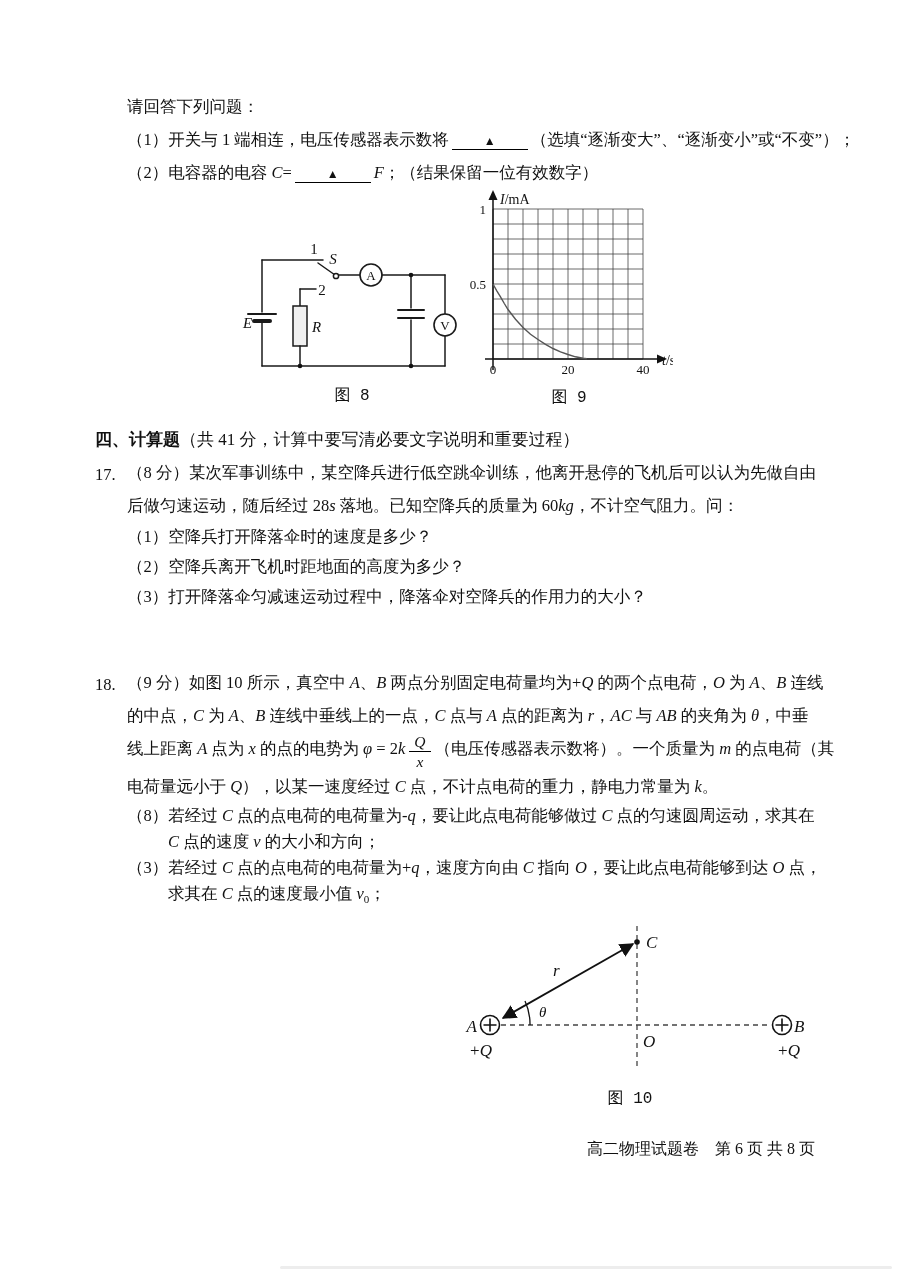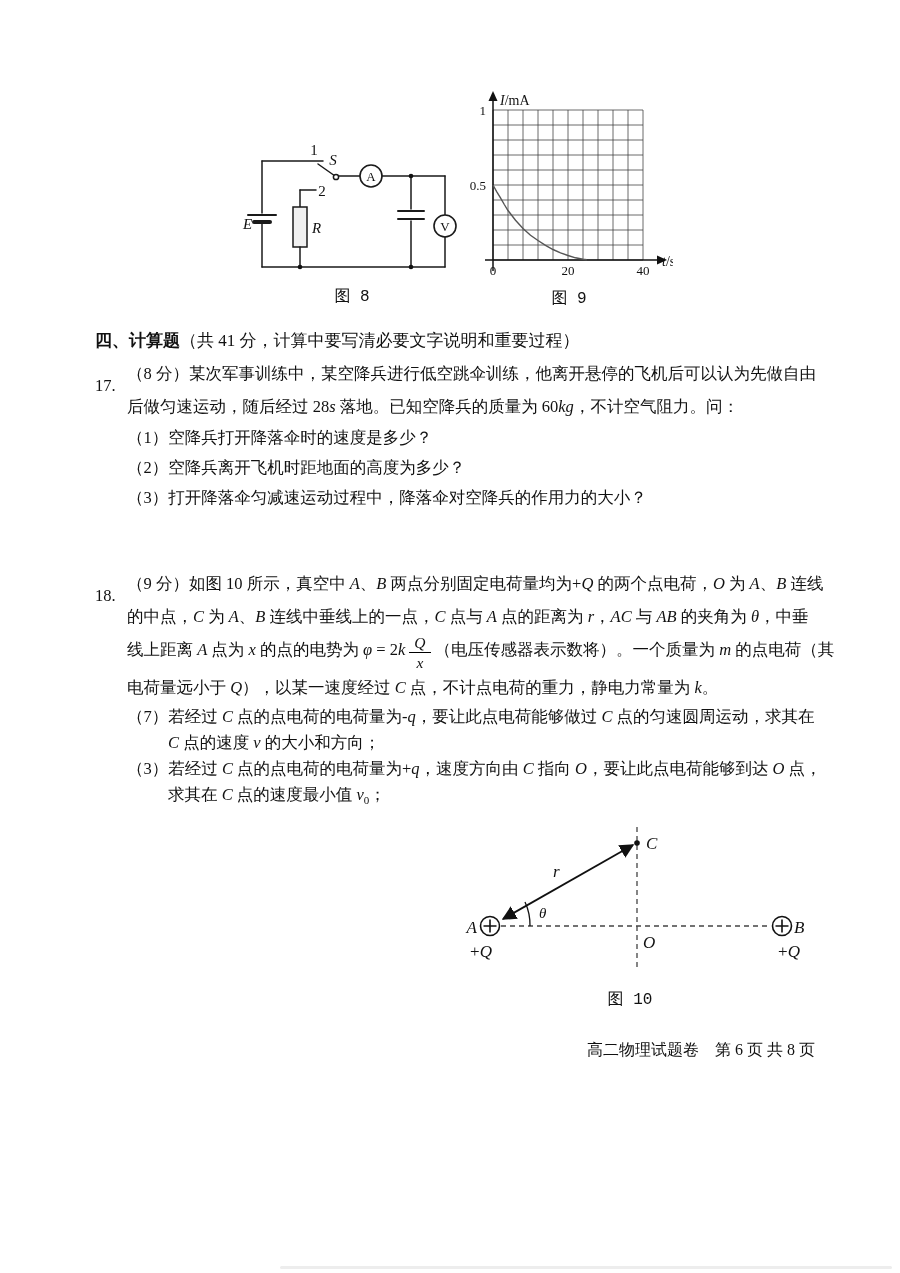--- a/index.html
+++ b/index.html
@@ -20,34 +20,39 @@
   .frac .den{display:block;font-style:italic;padding-top:2px;font-size:15.5px;}
   .figures-row{display:flex;align-items:flex-start;margin-left:145px;}
   .figblock{text-align:center;}
   .fig8block{margin-top:38px;width:224px;}
   .fig9block{width:210px;}
   .figcap{font-size:16px;line-height:22px;margin-top:2px;font-family:Liberation Mono, monospace;}
   .section-head{margin-top:14px;font-size:17px;line-height:33px;white-space:nowrap;}
   .section-title{font-weight:bold;margin-top:20px;}
   .question{position:relative;padding-left:32px;}
   .q18{margin-top:54px;}
-  .qnum{position:absolute;left:0;top:12px;font-size:16.5px;line-height:33px;}
+  .qnum{position:absolute;left:0;top:2px;font-size:16.5px;line-height:33px;}
   .qpart{font-size:16.5px;line-height:30px;white-space:nowrap;}
   .qpart18{font-size:16.5px;line-height:26px;white-space:nowrap;}
   .cont{margin-left:41px;}
   .fig10block{margin-left:320px;margin-top:2px;width:430px;text-align:center;}
   .footer{margin-top:28px;text-align:right;font-size:16px;line-height:22px;}
   .page-edge{position:absolute;left:280px;top:1266px;width:612px;height:3px;background:#ededed;border-radius:2px;}
   svg text{font-family:"Liberation Serif","DejaVu Serif",serif;fill:#111;}
 </style>
 </head>
 <body>
 
 <div class="page">
 
+  <div class="indent">
+    <div class="line">请回答下列问题：</div>
+    <div class="line"><span>（1）开关与 1 端相连，电压传感器表示数将</span><span class="blank">▲</span><span>（选填“逐渐变大”、“逐渐变小”或“不变”）；</span></div>
+    <div class="line"><span>（2）电容器的电容 </span><span class="i">C</span><span>=</span><span class="blank">▲</span><span class="i">F</span><span>；（结果保留一位有效数字）</span></div>
+  </div>
 
   <div class="figures-row">
 
     <div class="figblock fig8block">
       <svg width="224" height="152" viewBox="0 0 224 152">
         <g stroke="#1a1a1a" stroke-width="1.5" fill="none" stroke-linecap="round">
           <path d="M22,33 V85"></path>
           <path d="M8,87 H36" stroke-width="2"></path>
           <path d="M14,94 H30" stroke-width="4"></path>
           <path d="M22,96 V139"></path>
@@ -149,21 +154,21 @@
     <div class="qpart"><span>（2）空降兵离开飞机时距地面的高度为多少？</span></div>
     <div class="qpart"><span>（3）打开降落伞匀减速运动过程中，降落伞对空降兵的作用力的大小？</span></div>
   </div>
 
   <div class="question q18">
     <span class="qnum">18.</span>
     <div class="line"><span>（9 分）如图 10 所示，真空中 </span><span class="i">A</span><span>、</span><span class="i">B</span><span> 两点分别固定电荷量均为+</span><span class="i">Q</span><span> 的两个点电荷，</span><span class="i">O</span><span> 为 </span><span class="i">A</span><span>、</span><span class="i">B</span><span> 连线</span></div>
     <div class="line"><span>的中点，</span><span class="i">C</span><span> 为 </span><span class="i">A</span><span>、</span><span class="i">B</span><span> 连线中垂线上的一点，</span><span class="i">C</span><span> 点与 </span><span class="i">A</span><span> 点的距离为 </span><span class="i">r</span><span>，</span><span class="i">AC</span><span> 与 </span><span class="i">AB</span><span> 的夹角为 </span><span class="i">θ</span><span>，中垂</span></div>
     <div class="line"><span>线上距离 </span><span class="i">A</span><span> 点为 </span><span class="i">x</span><span> 的点的电势为 </span><span class="i">φ</span><span> = 2</span><span class="i">k</span><span class="frac"><span class="num">Q</span><span class="den">x</span></span><span>（电压传感器表示数将）。一个质量为 </span><span class="i">m</span><span> 的点电荷（其</span></div>
     <div class="line"><span>电荷量远小于 </span><span class="i">Q</span><span>），以某一速度经过 </span><span class="i">C</span><span> 点，不计点电荷的重力，静电力常量为 </span><span class="i">k</span><span>。</span></div>
-    <div class="qpart18"><span>（7）若经过 </span><span class="i">C</span><span> 点的点电荷的电荷量为-</span><span class="i">q</span><span>，要让此点电荷能够做过 </span><span class="i">C</span><span> 点的匀速圆周运动，求其在</span></div>
+    <div class="qpart18"><span>（8）若经过 </span><span class="i">C</span><span> 点的点电荷的电荷量为-</span><span class="i">q</span><span>，要让此点电荷能够做过 </span><span class="i">C</span><span> 点的匀速圆周运动，求其在</span></div>
     <div class="qpart18 cont"><span class="i">C</span><span> 点的速度 </span><span class="i">v</span><span> 的大小和方向；</span></div>
     <div class="qpart18"><span>（3）若经过 </span><span class="i">C</span><span> 点的点电荷的电荷量为+</span><span class="i">q</span><span>，速度方向由 </span><span class="i">C</span><span> 指向 </span><span class="i">O</span><span>，要让此点电荷能够到达 </span><span class="i">O</span><span> 点，</span></div>
     <div class="qpart18 cont"><span>求其在 </span><span class="i">C</span><span> 点的速度最小值 </span><span class="i">v</span><span class="sub">0</span><span>；</span></div>
   </div>
 
   <div class="fig10block">
     <svg width="430" height="168" viewBox="0 0 430 168">
       <defs>
         <marker id="ah" viewBox="0 0 10 10" refX="9" refY="5" markerWidth="8" markerHeight="8" orient="auto-start-reverse">
           <path d="M0,0 L10,5 L0,10 z" fill="#111"></path>

